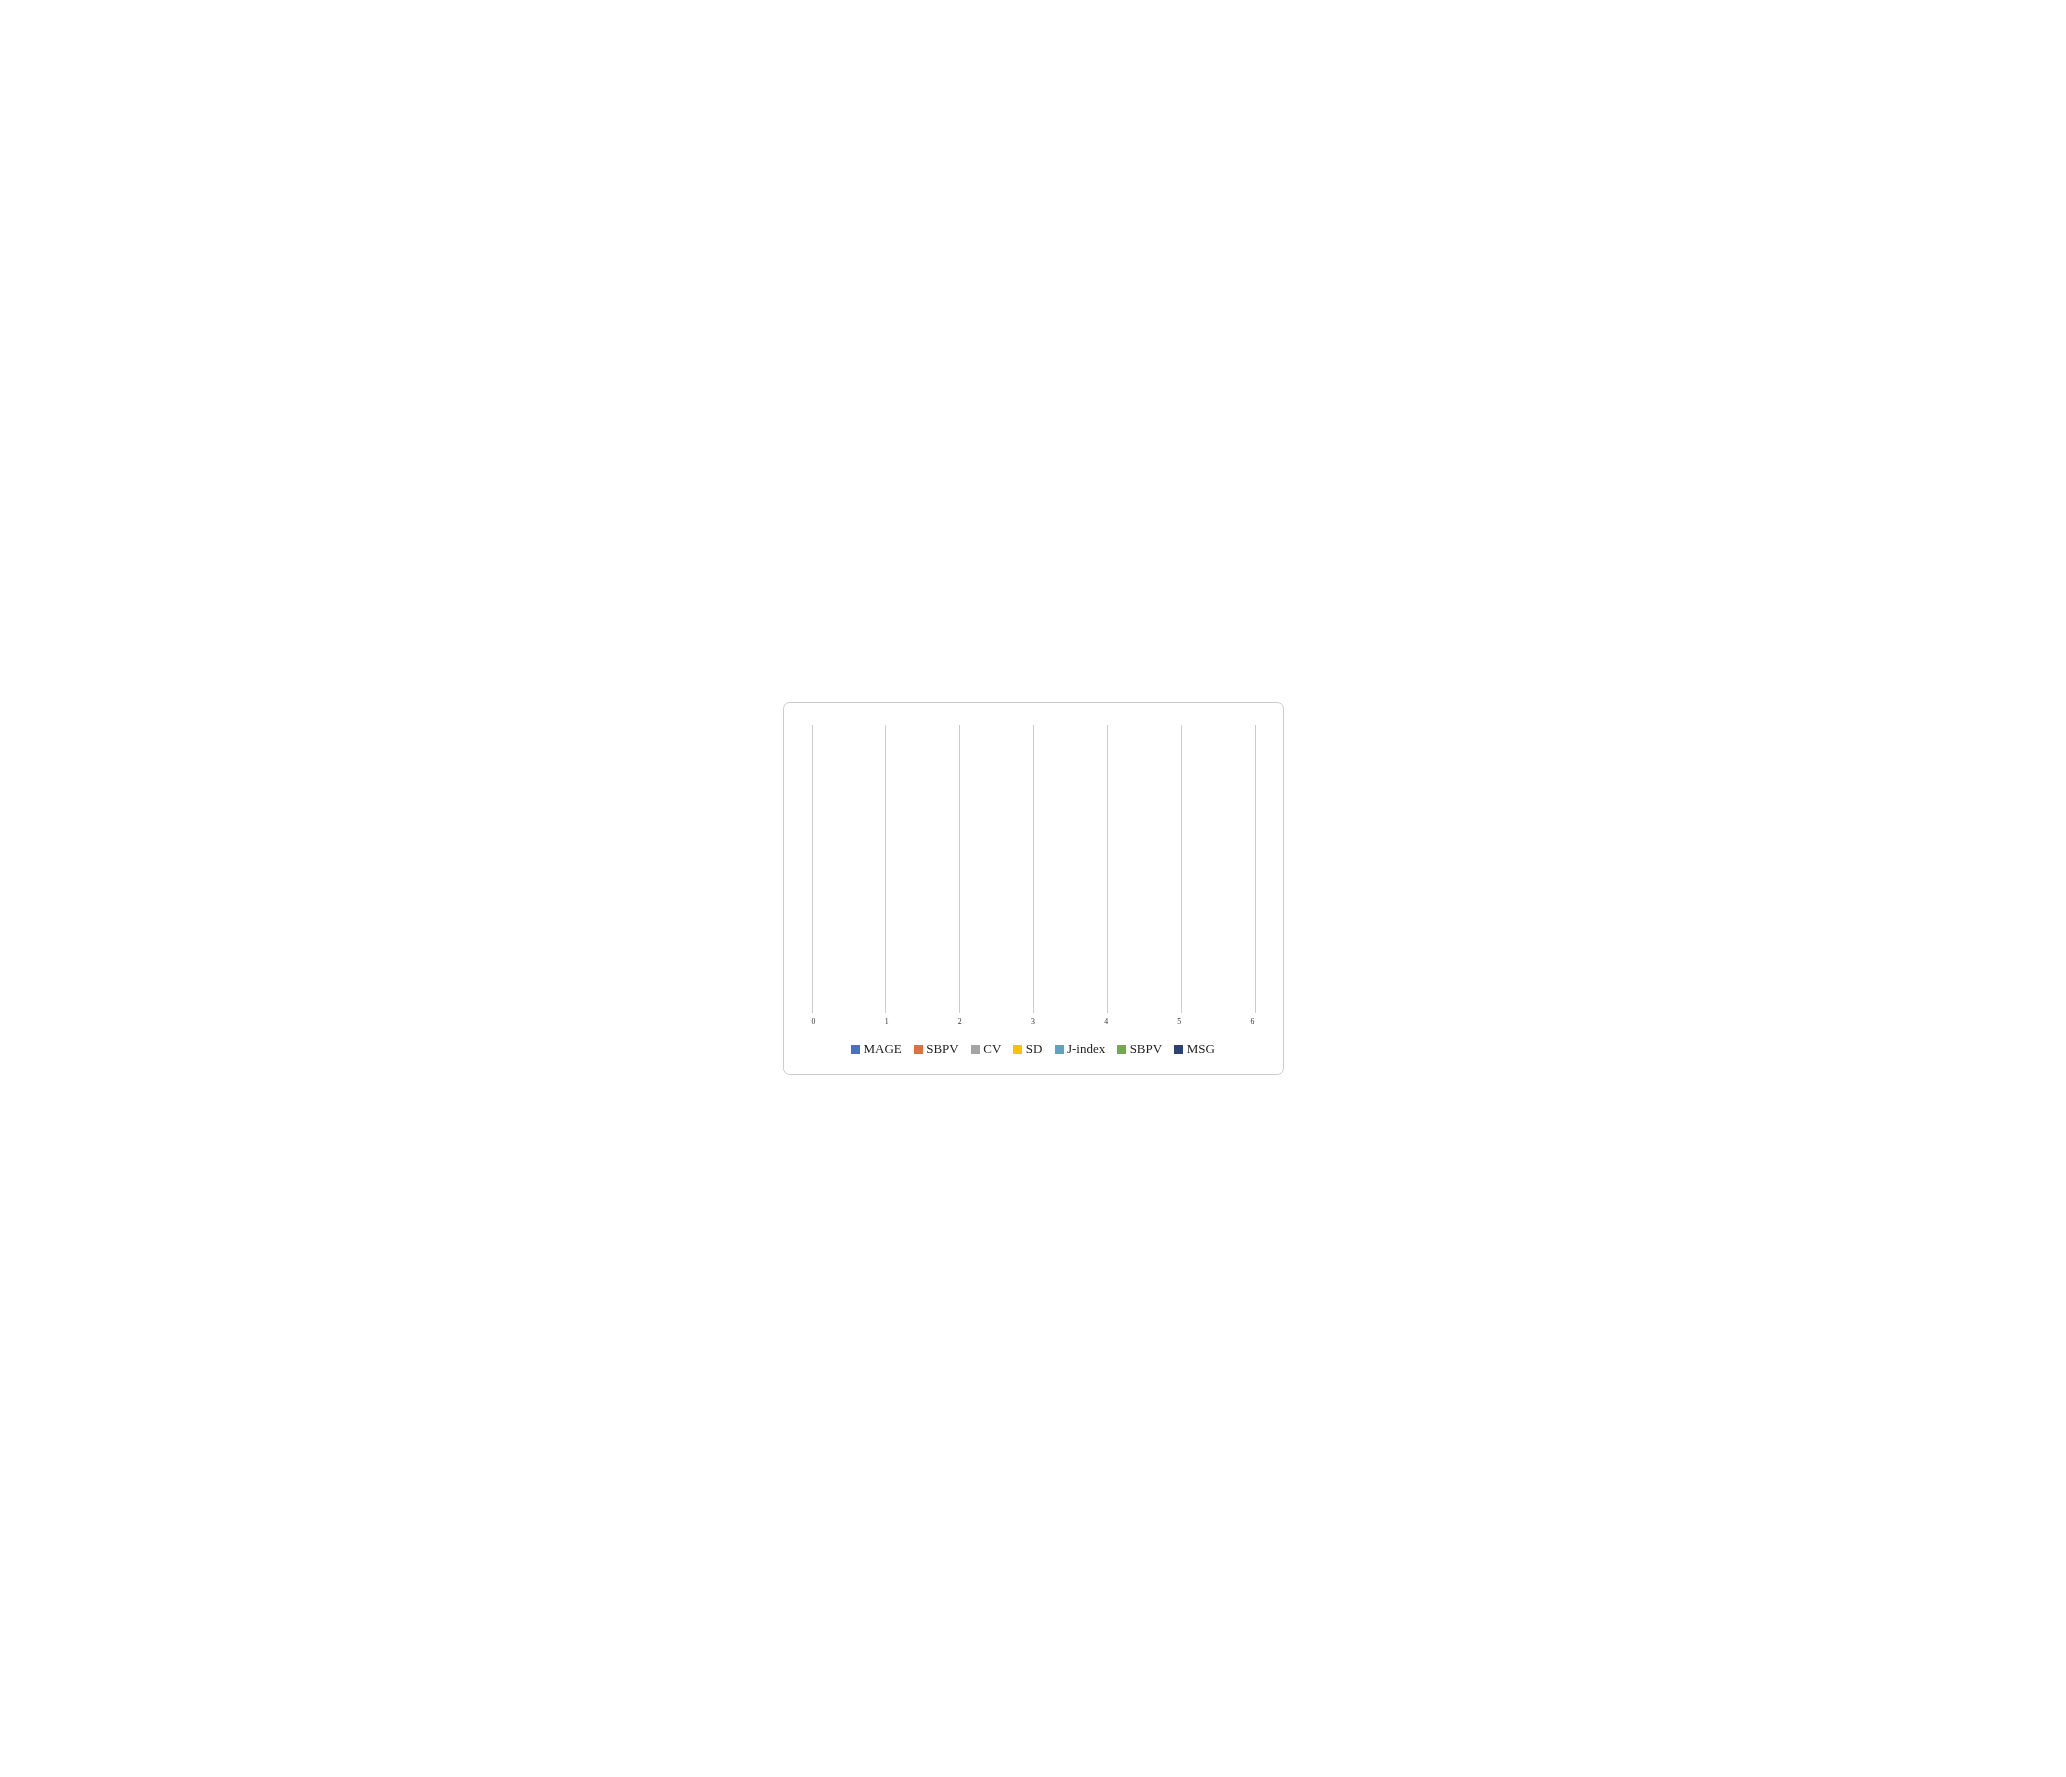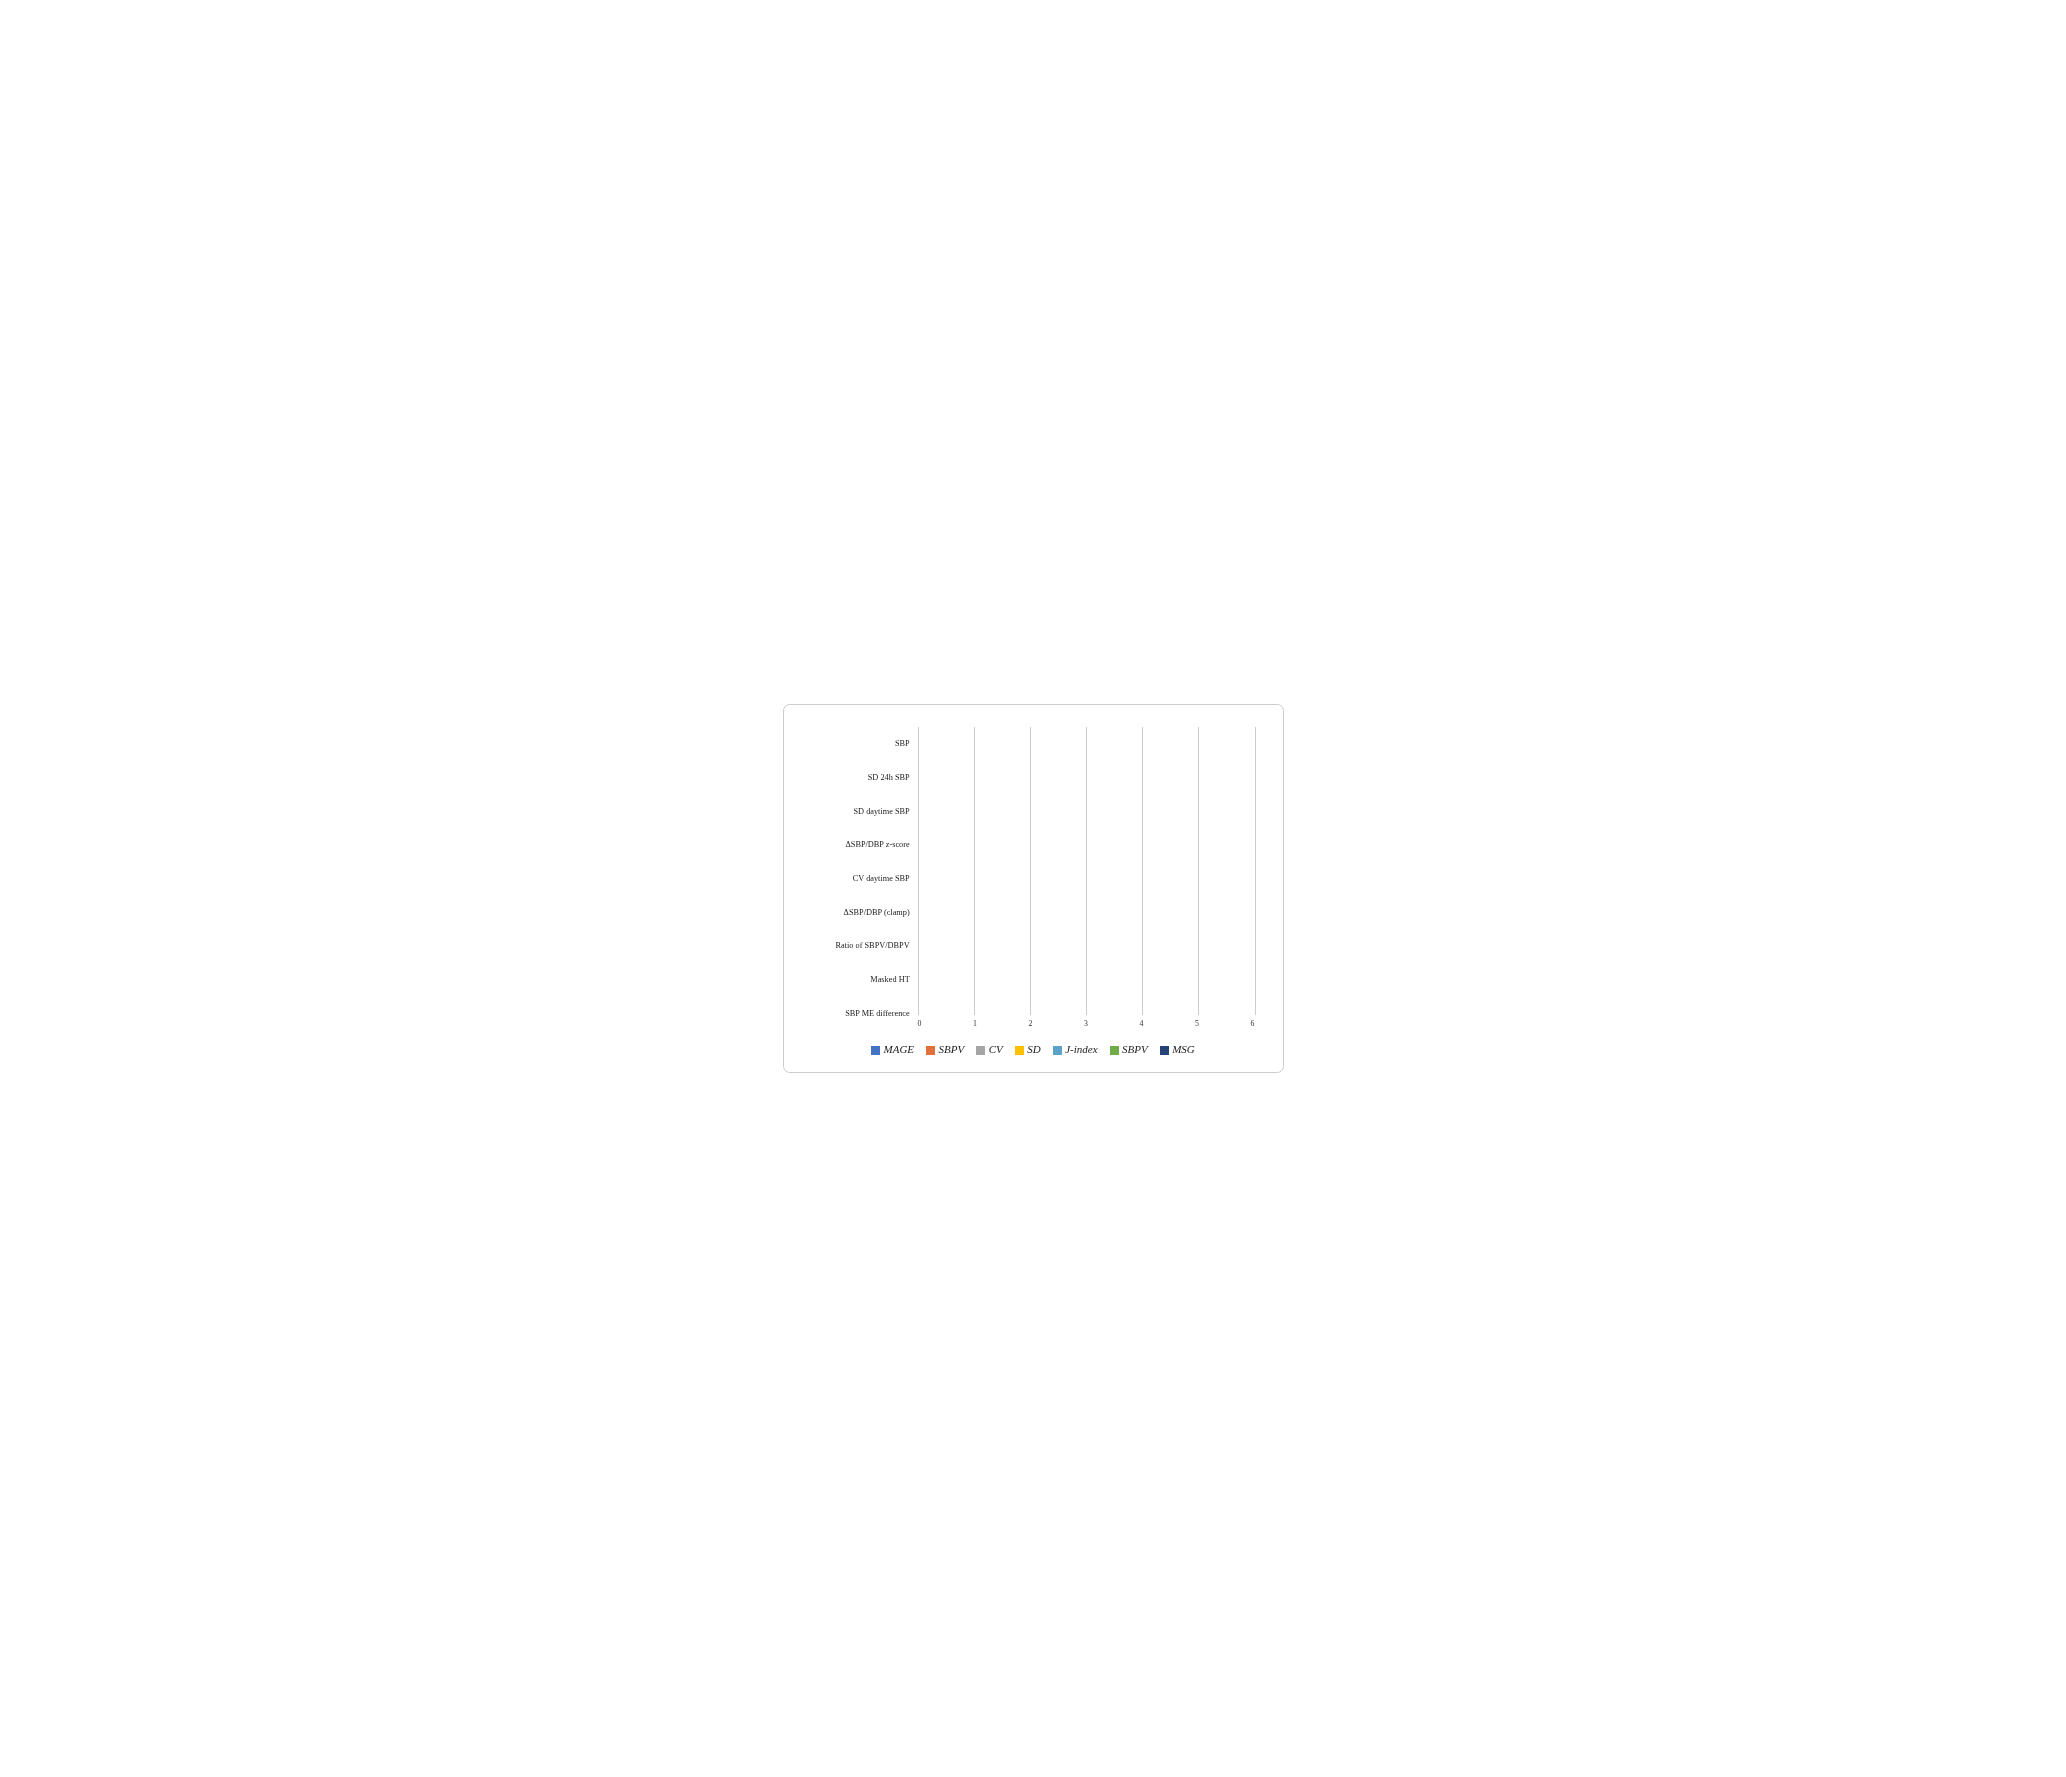--- a/index.html
+++ b/index.html
@@ -107,49 +107,37 @@
       display: flex;
       flex-direction: row;
       justify-content: center;
       align-items: center;
       gap: 12.2px;
       margin-top: 12.2px;
       flex-wrap: wrap;
     }
     .legend-item {
       display: flex;
-      align-items: flex-end;
+      align-items: center;
       gap: 3.3px;
-      font-size: 11px;
+      font-size: 13px;
       color: #222;
-      font-style: italic;
     }
     .legend-swatch {
       width: 9px;
       height: 9px;
       display: inline-block;
     }
   </style>
 </head>
 <body>
 
 <div class="chart-container">
   <div class="chart-area">
 
-    <div class="y-axis-labels">
-    <div class="y-label">SBP</div>
-        <div class="y-label">SD 24h SBP</div>
-        <div class="y-label">SD daytime SBP</div>
-        <div class="y-label">ΔSBP/DBP z-score</div>
-        <div class="y-label">CV daytime SBP</div>
-        <div class="y-label">ΔSBP/DBP (clamp)</div>
-        <div class="y-label">Ratio of SBPV/DBPV</div>
-        <div class="y-label">Masked HT</div>
-        <div class="y-label">SBP ME difference</div>
-      </div>
 
     <div class="plot-area">
       <div class="bars-section">
         <div class="grid-lines">
         <div class="grid-line" style="left: 0%;"></div>
             <div class="grid-line" style="left: 16.6667%;"></div>
             <div class="grid-line" style="left: 33.3333%;"></div>
             <div class="grid-line" style="left: 50%;"></div>
             <div class="grid-line" style="left: 66.6667%;"></div>
             <div class="grid-line" style="left: 83.3333%;"></div>

